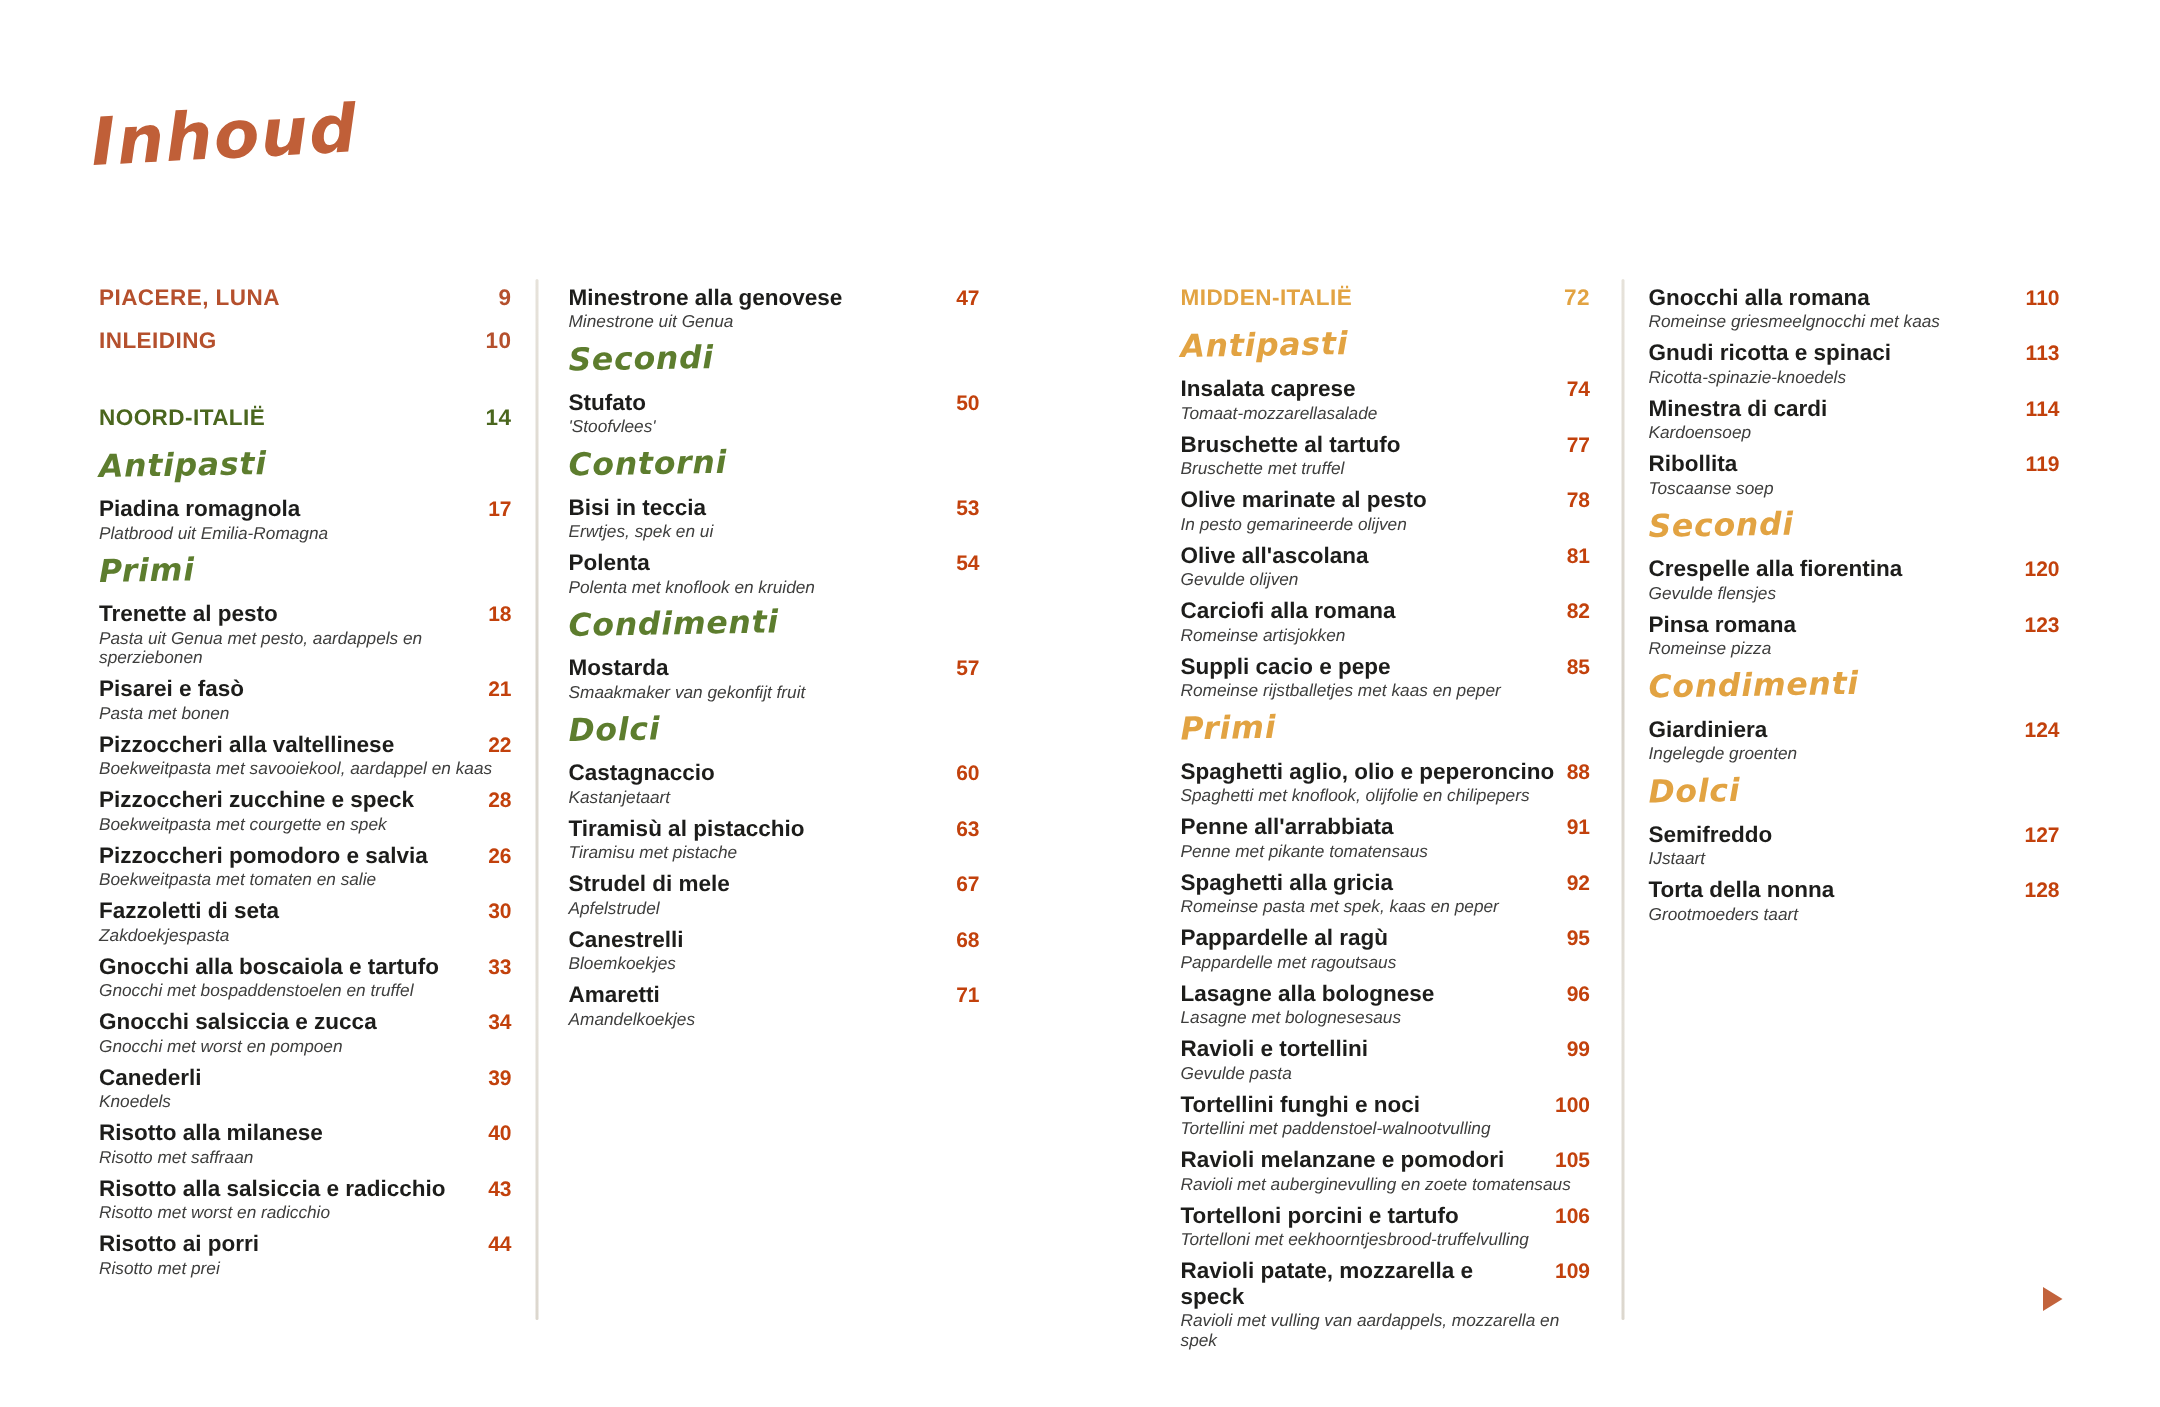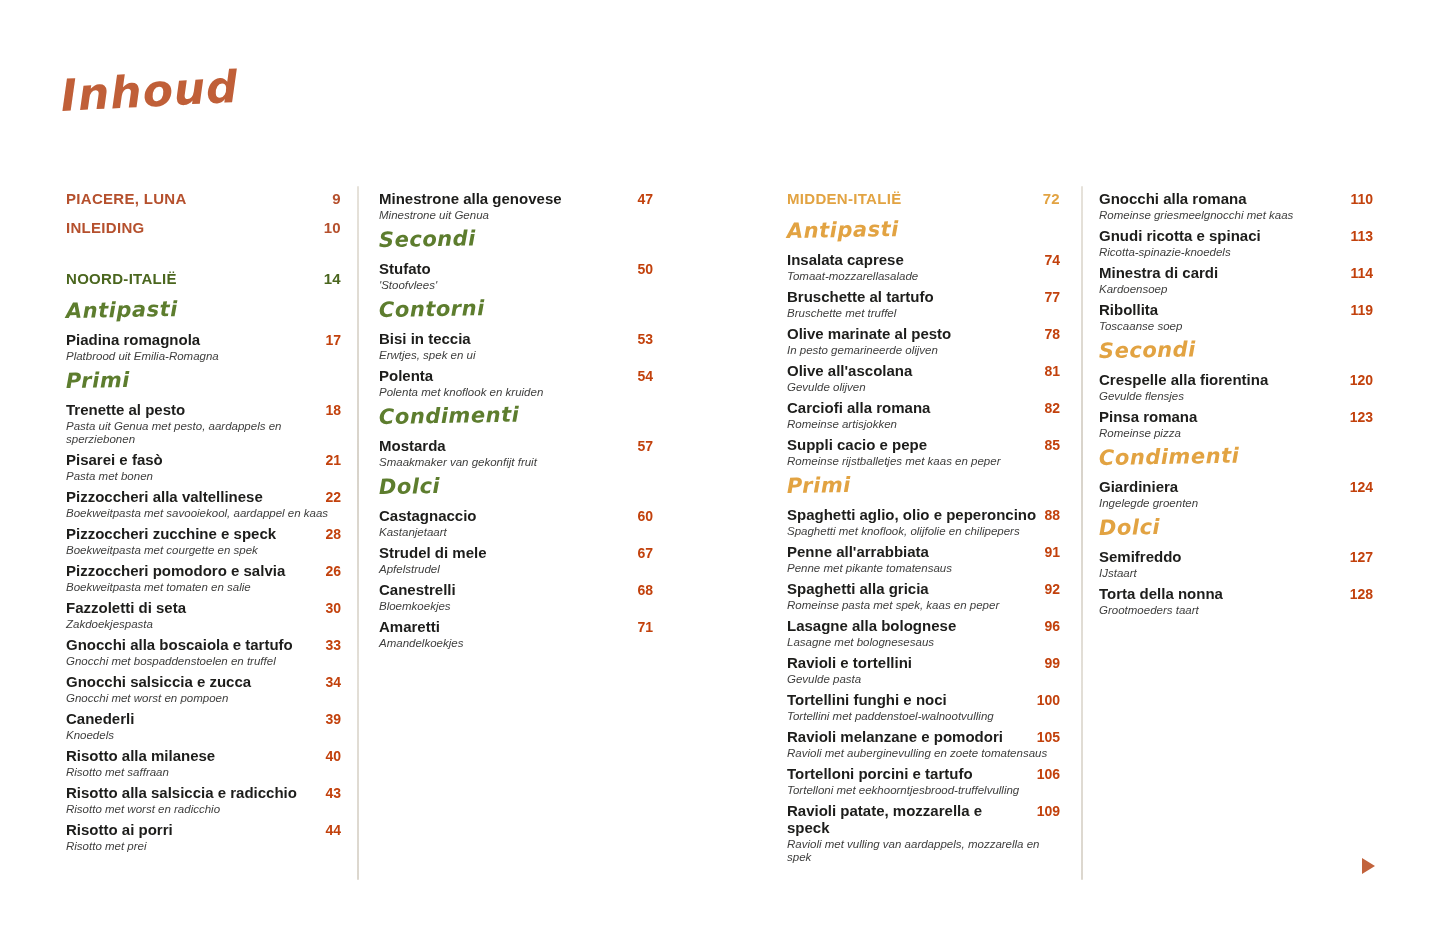--- a/index.html
+++ b/index.html
@@ -215,20 +215,27 @@
     <div class="script-header green">Dolci</div>
     <div class="entry">
       <div class="entry-row">
         <span class="entry-title">Castagnaccio</span>
         <span class="entry-page">60</span>
       </div>
       <div class="entry-sub">Kastanjetaart</div>
     </div>
     <div class="entry">
       <div class="entry-row">
+        <span class="entry-title">Tiramisù al pistacchio</span>
+        <span class="entry-page">63</span>
+      </div>
+      <div class="entry-sub">Tiramisu met pistache</div>
+    </div>
+    <div class="entry">
+      <div class="entry-row">
         <span class="entry-title">Strudel di mele</span>
         <span class="entry-page">67</span>
       </div>
       <div class="entry-sub">Apfelstrudel</div>
     </div>
     <div class="entry">
       <div class="entry-row">
         <span class="entry-title">Canestrelli</span>
         <span class="entry-page">68</span>
       </div>
@@ -304,20 +311,27 @@
         <span class="entry-page">91</span>
       </div>
       <div class="entry-sub">Penne met pikante tomatensaus</div>
     </div>
     <div class="entry">
       <div class="entry-row">
         <span class="entry-title">Spaghetti alla gricia</span>
         <span class="entry-page">92</span>
       </div>
       <div class="entry-sub">Romeinse pasta met spek, kaas en peper</div>
+    </div>
+    <div class="entry">
+      <div class="entry-row">
+        <span class="entry-title">Pappardelle al ragù</span>
+        <span class="entry-page">95</span>
+      </div>
+      <div class="entry-sub">Pappardelle met ragoutsaus</div>
     </div>
     <div class="entry">
       <div class="entry-row">
         <span class="entry-title">Lasagne alla bolognese</span>
         <span class="entry-page">96</span>
       </div>
       <div class="entry-sub">Lasagne met bolognesesaus</div>
     </div>
     <div class="entry">
       <div class="entry-row">

